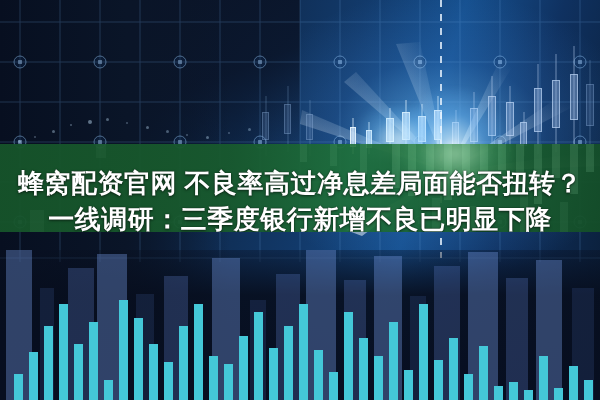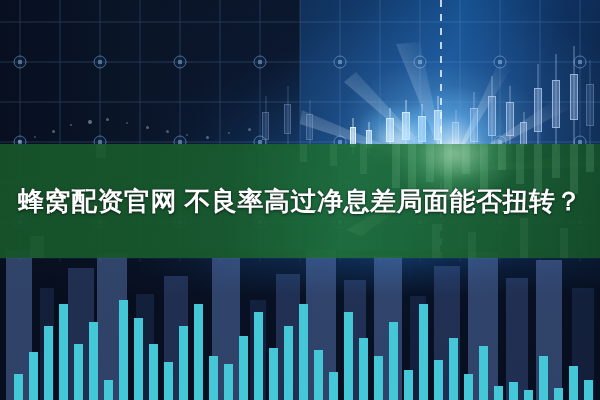--- a/index.html
+++ b/index.html
@@ -88,21 +88,21 @@
   .colbar { position:absolute; bottom:0; background: rgba(92,124,196,0.30); }
   .colbar.hi { background: rgba(110,145,215,0.40); }
   .colbar.lo { background: rgba(70,100,170,0.20); }
 
   
   .volbars { position:absolute; left:0; bottom:0; width:600px; height:170px; }
   .volbar { position:absolute; bottom:0; background: #44c8d8; }
 
   
   .green-band {
-    position: absolute; left: 0; top: 144px; width: 600px; height: 114px;
+    position: absolute; left: 0; top: 144px; width: 600px; height: 88px;
     background: linear-gradient(95deg, rgba(22,84,42,0.95) 0%, rgba(24,90,45,0.94) 38%, rgba(30,112,56,0.90) 58%, rgba(26,96,48,0.93) 78%, rgba(20,78,40,0.95) 100%);
     overflow: hidden;
   }
   .band-texture { position:absolute; inset:0; opacity:0.35; }
   .band-candle { position:absolute; background: rgba(150,220,170,0.45); }
   .band-glow {
     position:absolute; left: 395px; top: -18px; width: 120px; height: 70px;
     background: radial-gradient(ellipse at 50% 40%, rgba(200,255,215,0.55) 0%, rgba(120,220,150,0.22) 45%, rgba(60,180,100,0) 80%);
     filter: blur(3px);
   }
@@ -423,16 +423,17 @@
       <div class="band-candle" style="left:468px; bottom:0; width:8px; height:26px; opacity:.45;"></div>
       <div class="band-candle" style="left:520px; bottom:0; width:8px; height:40px; opacity:.5;"></div>
       <div class="band-candle" style="left:560px; bottom:0; width:8px; height:30px; opacity:.45;"></div>
       <div class="band-candle" style="left:30px;  bottom:0; width:14px; height:22px; opacity:.3;"></div>
       <div class="band-candle" style="left:96px;  top:0;    width:10px; height:14px; opacity:.3;"></div>
     </div>
     <div class="band-glow"></div>
 
     <div class="headline">
       <div class="line">蜂窝配资官网 不良率高过净息差局面能否扭转？</div>
+      <div class="line">一线调研：三季度银行新增不良已明显下降</div>
     </div>
   </div>
 
 </div>
 
 </body></html>

